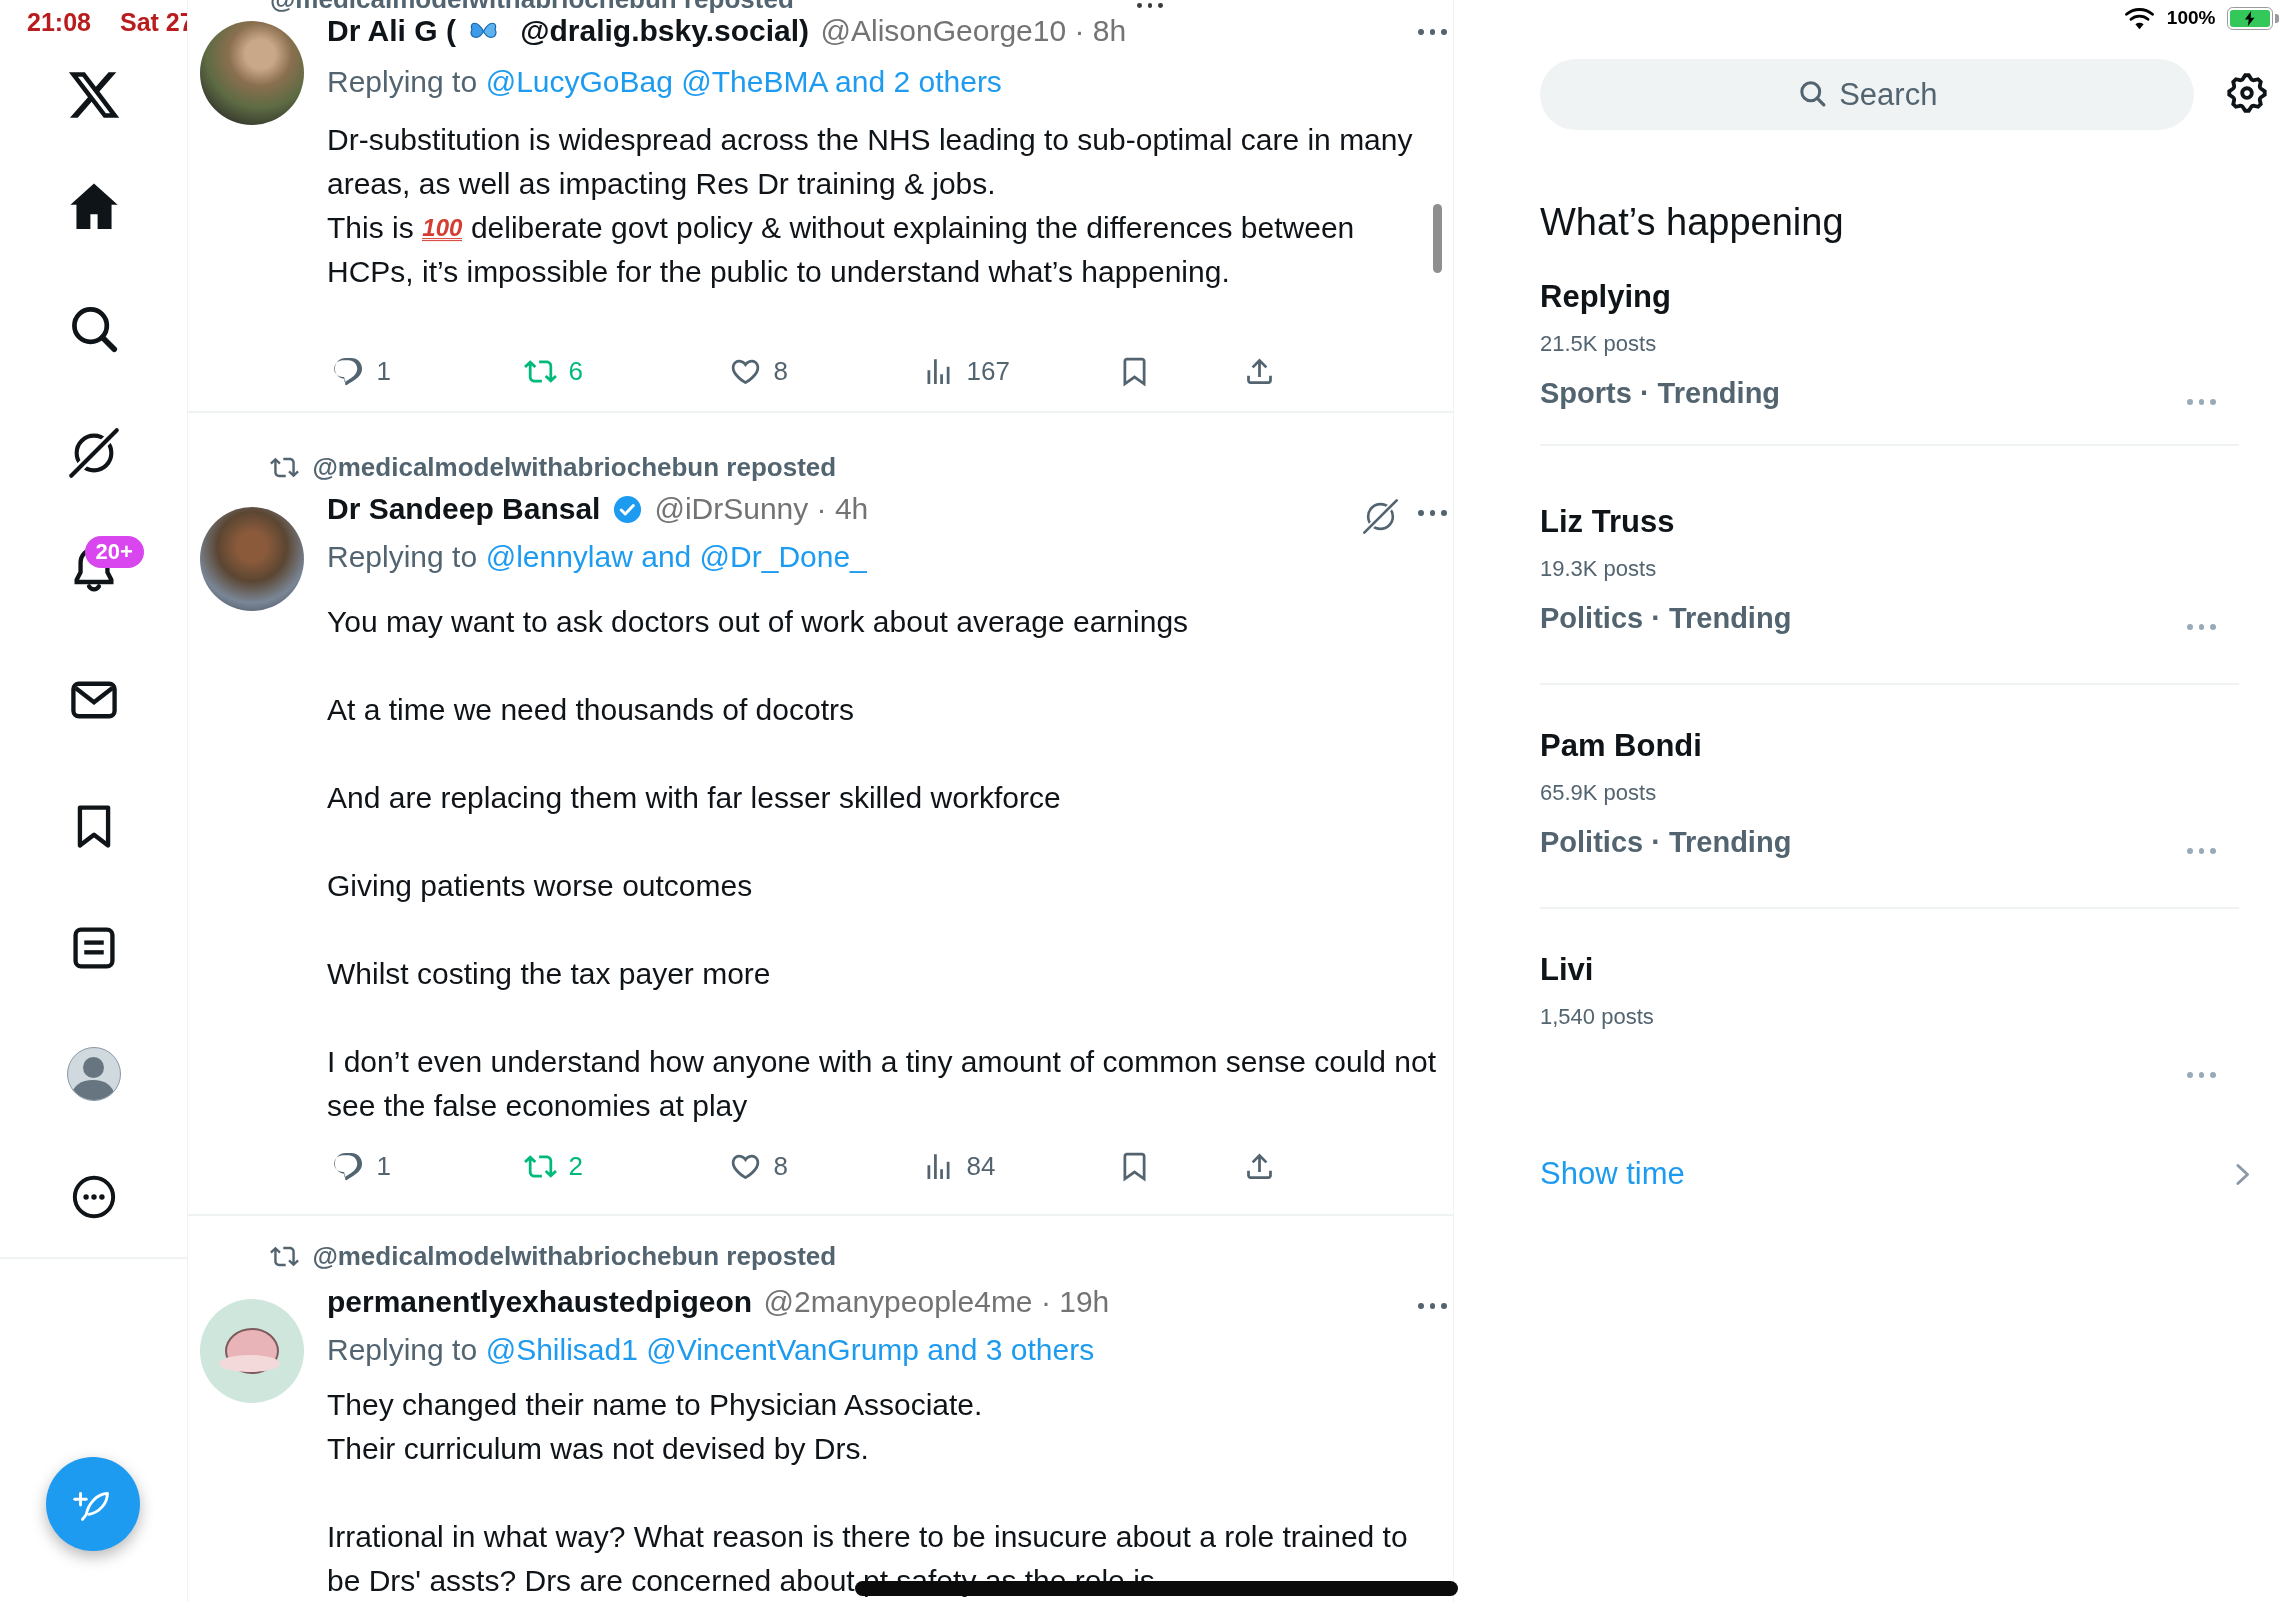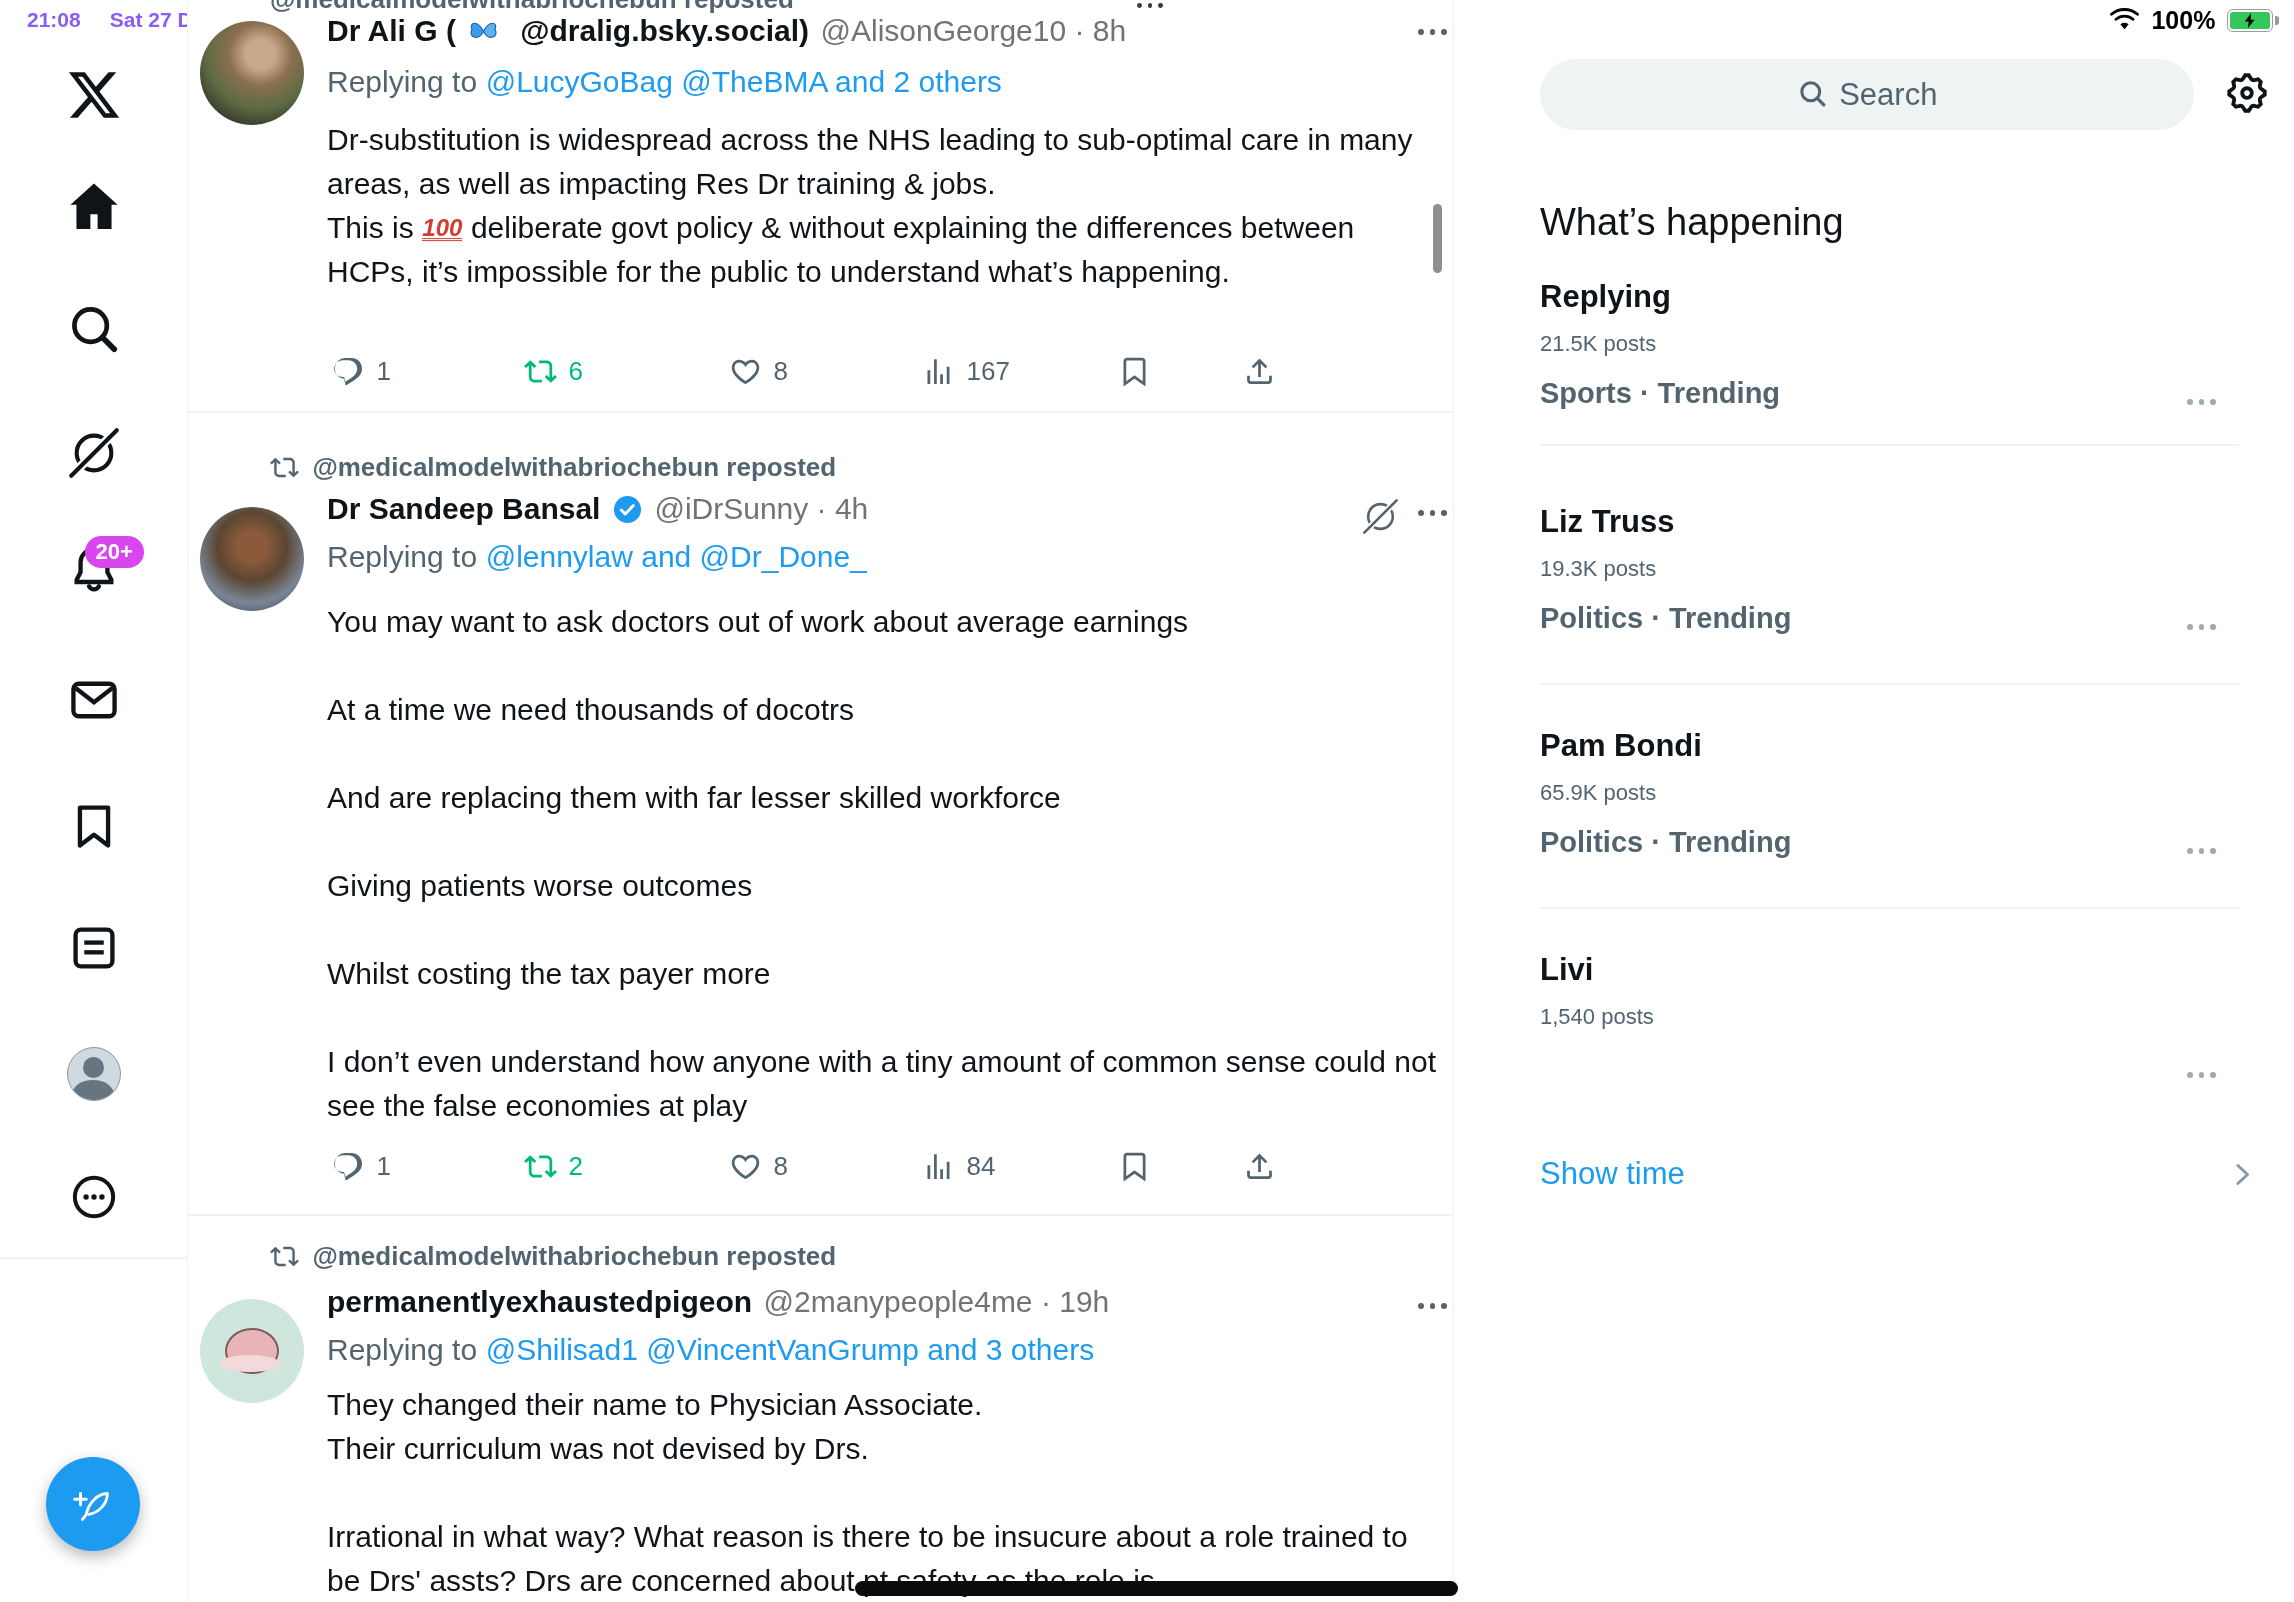--- a/index.html
+++ b/index.html
@@ -2,22 +2,22 @@
 <html><head>
 <meta charset="utf-8">
 <style>
   html,body{margin:0;padding:0;background:#fff}
   .screen{position:relative;width:2294px;height:1602px;background:#fff;overflow:hidden;
     font-family:"Liberation Sans","DejaVu Sans",sans-serif;color:#0f1419;}
   .abs{position:absolute}
   svg{display:block}
 
   
-  .status-left{left:27px;top:7.7px;display:flex;gap:29px;font-size:21px;font-weight:600;color:#8b5cf6}
-  .status-right{right:15.4px;top:5.8px;display:flex;gap:11.5px;font-size:25px;font-weight:600;color:#000}
+  .status-left{left:27px;top:7.7px;display:flex;gap:29px;font-size:25px;font-weight:600;color:#b91c1c}
+  .status-right{right:15.4px;top:5.8px;display:flex;align-items:center;gap:11.5px;font-size:19px;font-weight:600;color:#000}
   .battery{position:relative;width:44px;height:21px;border:1.9px solid #9b9b9f;border-radius:5.8px;display:flex;align-items:center;justify-content:center}
   .battery .fill{position:absolute;inset:1.9px;background:#34c759;border-radius:2.9px}
   .battery svg{position:relative;z-index:2}
   .battery-nub{width:3.8px;height:8.6px;background:#9b9b9f;border-radius:0 2.9px 2.9px 0;margin-left:1.9px}
 
   
   .rail{left:0;top:0;width:187px;height:1602px}
   .rail-item{position:absolute;left:0;width:187px;display:flex;justify-content:center}
   .rail-border{position:absolute;left:0;top:1257px;width:187px;height:1.9px;background:#eff3f4}
   .badge{position:absolute;left:85px;top:536px;background:#d946ef;color:#fff;font-size:22px;font-weight:700;

